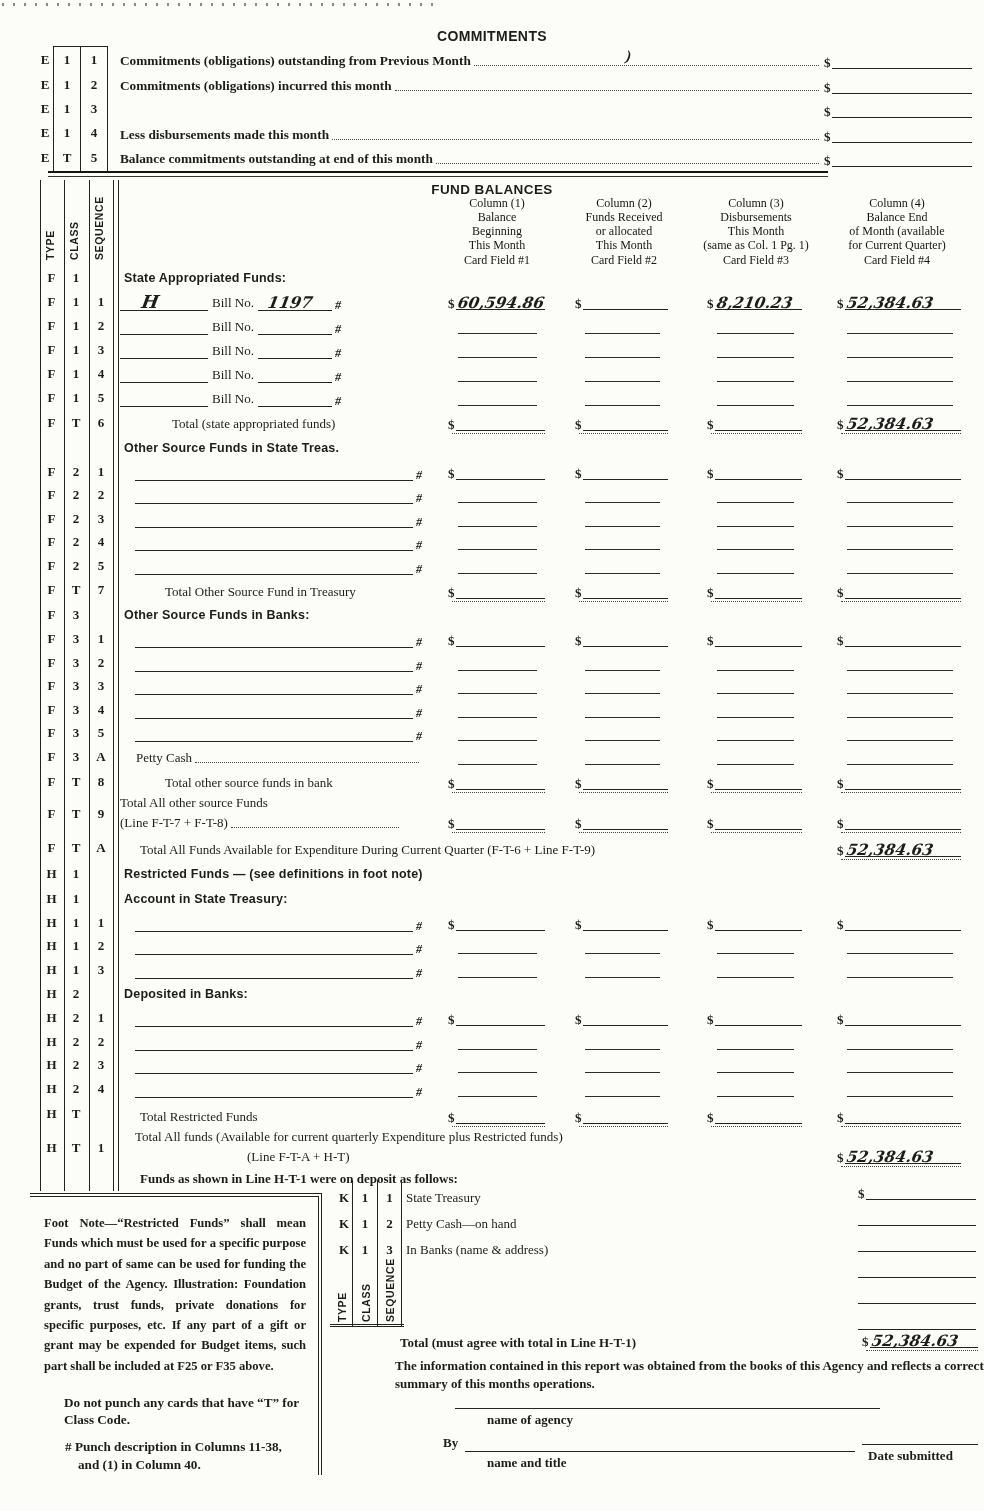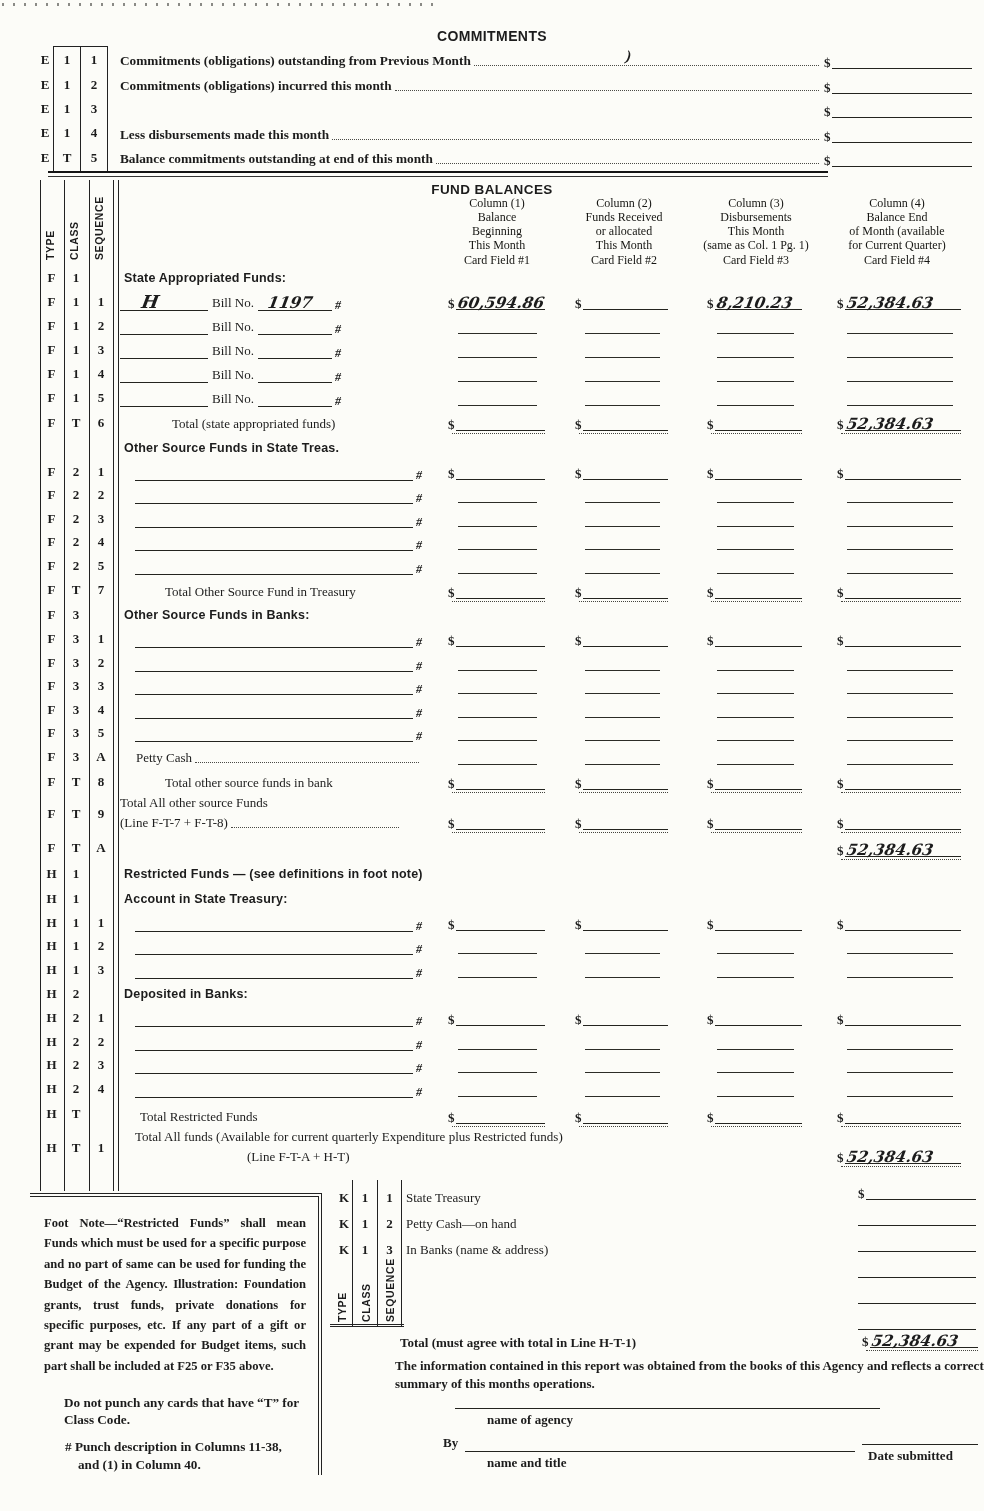--- a/index.html
+++ b/index.html
@@ -696,20 +696,23 @@
           </div>
           <div class="mcell" style="left: 837px; width: 124px;">
             <div class="dsign">$</div>
             <div class="mline grow dbl"></div>
           </div>
         </div>
         <div class="frow" style="height: 27px;">
           <div class="code ct2">F</div>
           <div class="code cc2">T</div>
           <div class="code cs2">A</div>
+          <div class="fdesc" style="padding-left: 20px; width: 700px;">
+            <div class="rtext">Total All Funds Available for Expenditure During Current Quarter (F-T-6 + Line F-T-9)</div>
+          </div>
           <div class="mcell" style="left: 837px; width: 124px;">
             <div class="dsign">$</div>
             <div class="mline grow dbl">
               <div class="hwamt">52,384.63</div>
             </div>
           </div>
         </div>
         <div class="frow" style="height: 25px;">
           <div class="code ct2">H</div>
           <div class="code cc2">1</div>
@@ -921,20 +924,28 @@
             <div class="l1">Total All funds (Available for current quarterly Expenditure plus Restricted funds)</div>
             <div class="l2" style="padding-left: 112px;">
               <div class="l2t">(Line F-T-A + H-T)</div>
             </div>
           </div>
           <div class="mcell" style="left: 837px; width: 124px;">
             <div class="dsign">$</div>
             <div class="mline grow dbl">
               <div class="hwamt">52,384.63</div>
             </div>
+          </div>
+        </div>
+        <div class="frow" style="height: 23px;">
+          <div class="code ct2"></div>
+          <div class="code cc2"></div>
+          <div class="code cs2"></div>
+          <div class="fdesc mid" style="padding-left: 20px; width: 700px;">
+            <div class="ntext">Funds as shown in Line H-T-1 were on deposit as follows:</div>
           </div>
         </div>
       </div>
   </div>
 
   <div class="sec-bot">
     <div class="fnbox">
       <div class="fnote">Foot Note—“Restricted Funds” shall mean Funds which must be used for a specific purpose and no part of same can be used for funding the Budget of the Agency. Illustration: Foundation grants, trust funds, private donations for specific purposes, etc. If any part of a gift or grant may be expended for Budget items, such part shall be included at F25 or F35 above.</div>
       <div class="fnote2">Do not punch any cards that have “T” for Class Code.</div>
       <div class="fnote3"><span>#</span> <span>Punch description in Columns 11-38, and (1) in Column 40.</span></div>

